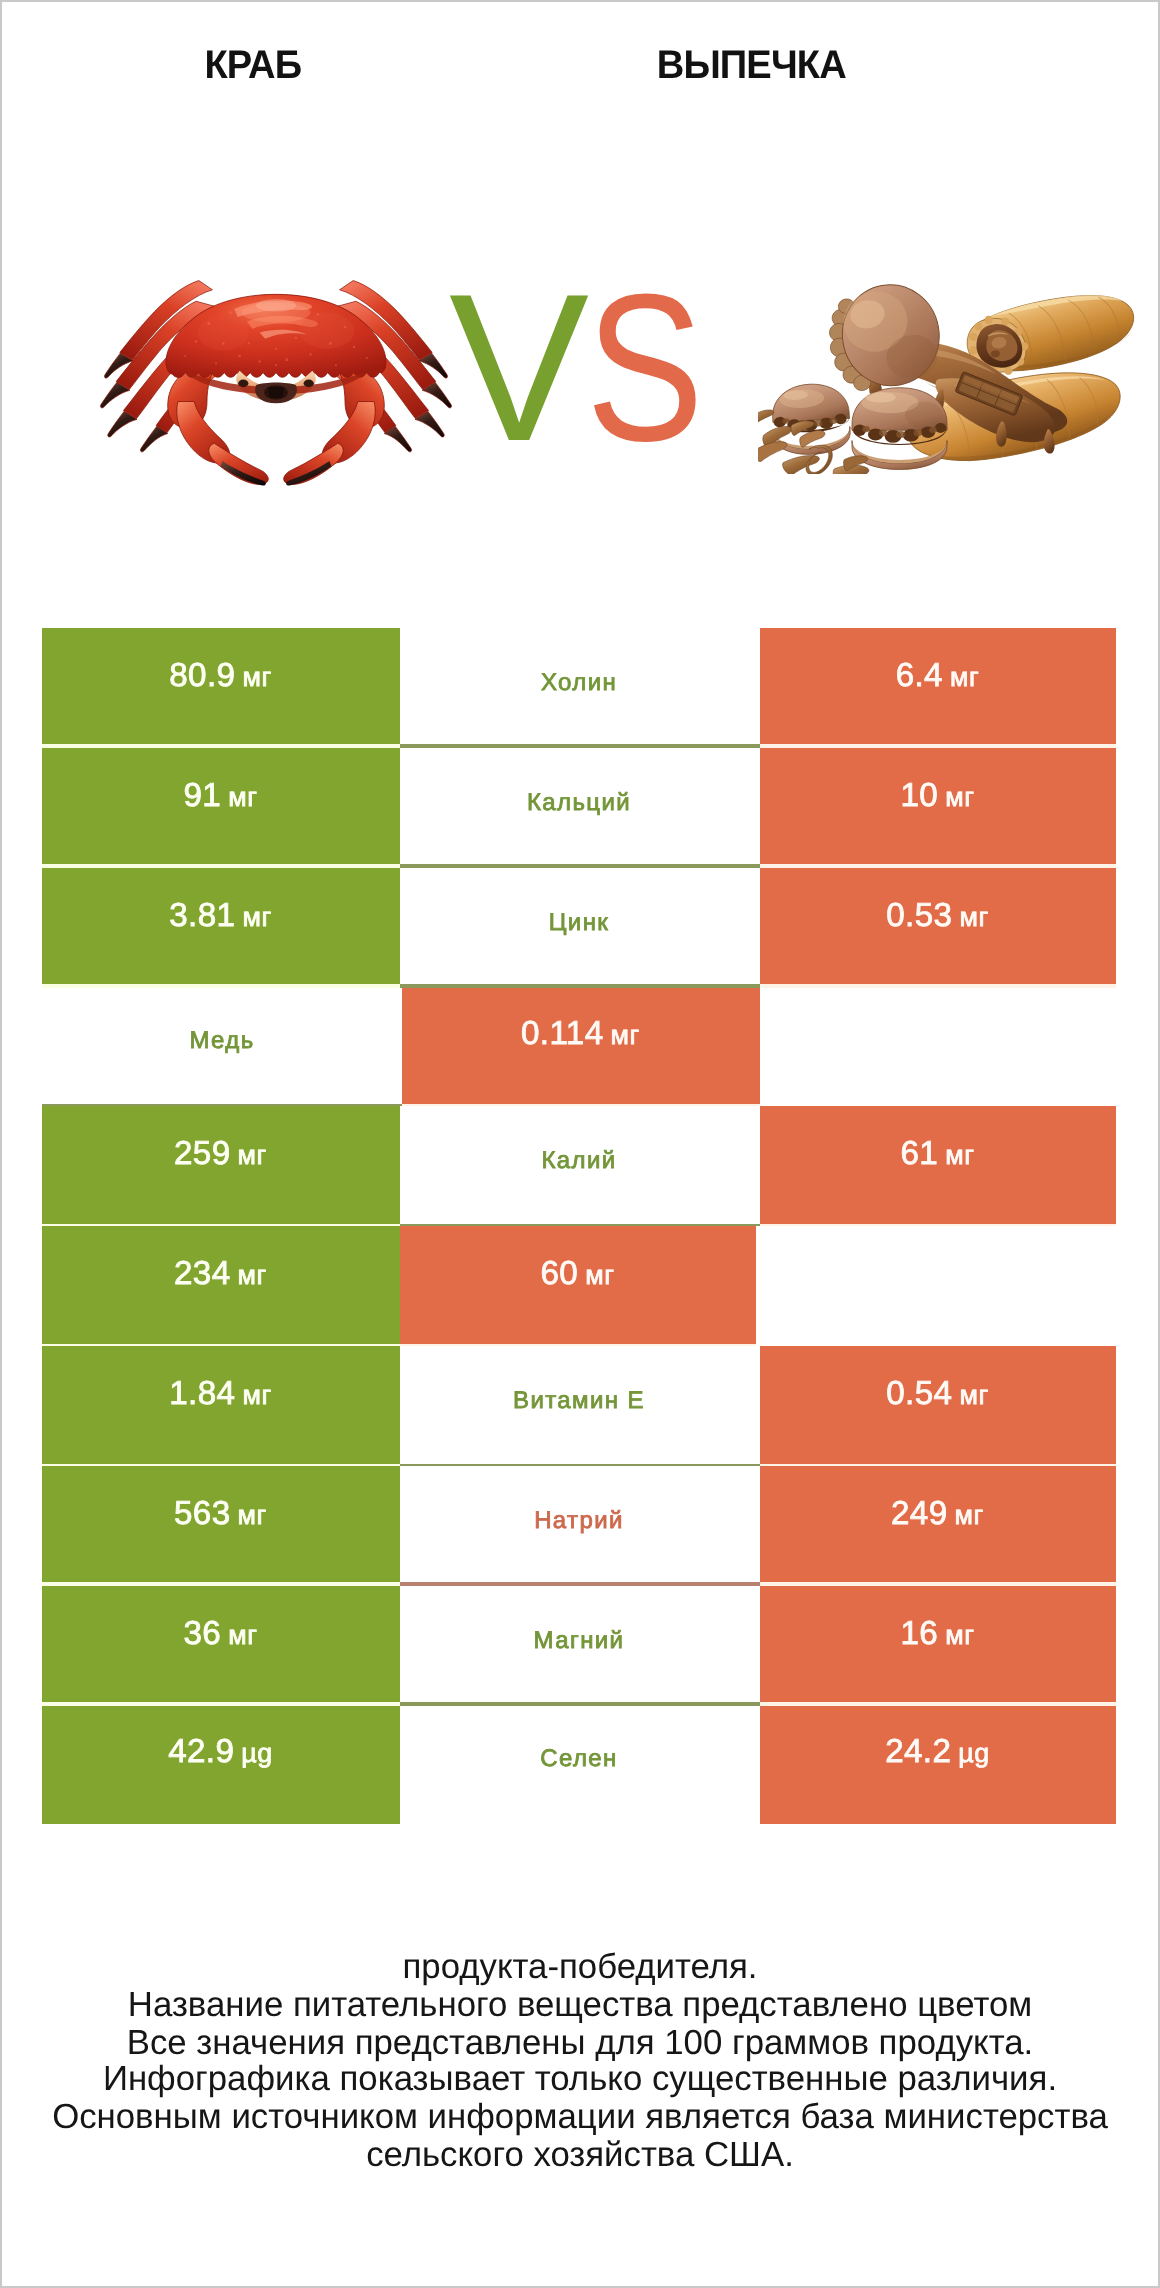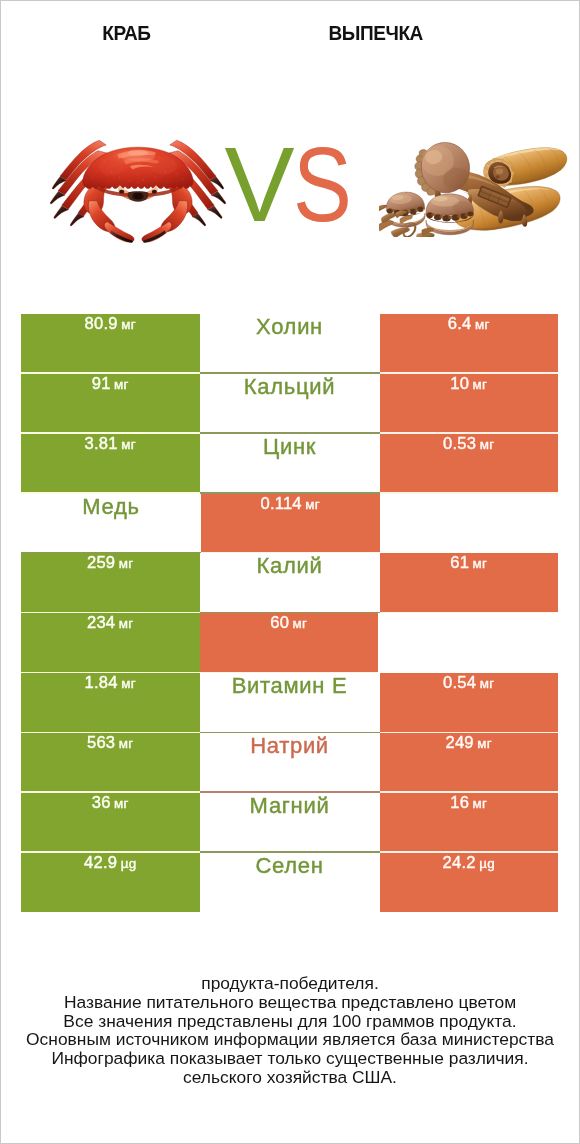--- a/index.html
+++ b/index.html
@@ -17,32 +17,32 @@
   .vs .s{transform:scaleX(.84);transform-origin:left center;margin-left:-1px;}
   .vs .v{color:#78a02e;}
   .vs .s{color:#e2694a;}
 
   .pic{position:absolute;}
   .pic-crab{left:48px;top:138px;}
   .pic-bake{left:378px;top:141px;}
 
   .tbl{position:absolute;left:20px;top:313px;width:537px;}
   .row{display:flex;height:59.85px;}
-  .cell{display:flex;align-items:flex-start;justify-content:center;box-sizing:border-box;position:relative;padding-bottom:6px;}
+  .cell{display:flex;align-items:flex-end;justify-content:center;box-sizing:border-box;position:relative;padding-bottom:26px;}
   .c-left{width:178.5px;background:#82a530;color:#fdfff4;}
   .c-mid{width:180px;background:#fff;}
   .c-right{width:178.5px;background:#e26b48;color:#fffaf6;}
   .row:not(:last-child) .cell:after{content:"";position:absolute;left:0;right:0;bottom:0;height:1.4px;}
   .row:not(:last-child) .c-left:after{background:#fbffe2;}
   .row:not(:last-child) .c-mid:after{background:#8b9a5c;}
   .row.win-right:not(:last-child) .c-mid:after{background:#b5826f;}
   .row:not(:last-child) .c-right:after{background:#fff2e6;}
   .val{font-size:16.6px;font-weight:400;-webkit-text-stroke:0.42px currentColor;white-space:nowrap;letter-spacing:.2px;}
   .val .u{font-size:13.4px;font-weight:400;margin-left:3.5px;letter-spacing:.3px;}
-  .lbl{font-size:22px;font-weight:400;-webkit-text-stroke:0.42px currentColor;white-space:nowrap;letter-spacing:.7px;}
+  .lbl{font-size:12px;font-weight:400;-webkit-text-stroke:0.42px currentColor;white-space:nowrap;letter-spacing:.7px;}
   .lbl.green{color:#749639;}
   .lbl.red{color:#cc6a4e;}
 
   .foot{position:absolute;left:0;top:973px;width:578px;text-align:center;font-size:17.4px;color:#161616;line-height:18.8px;}
   .foot div{white-space:nowrap;}
 </style>
 </head>
 <body>
 
 <div class="page">
@@ -479,17 +479,17 @@
     <div class="cell c-right">
           <span class="val">24.2<span class="u">µg</span></span>
         </div>
   </div>
     </div>
 
   <footer class="foot" id="foot">
       <div>продукта-победителя.</div>
       <div>Название питательного вещества представлено цветом</div>
       <div>Все значения представлены для 100 граммов продукта.</div>
+      <div>Инфографика показывает только существенные различия.</div>
       <div>Основным источником информации является база министерства</div>
-      <div>Инфографика показывает только существенные различия.</div>
       <div>сельского хозяйства США.</div>
     </footer>
 </div>
 
 </body></html>

